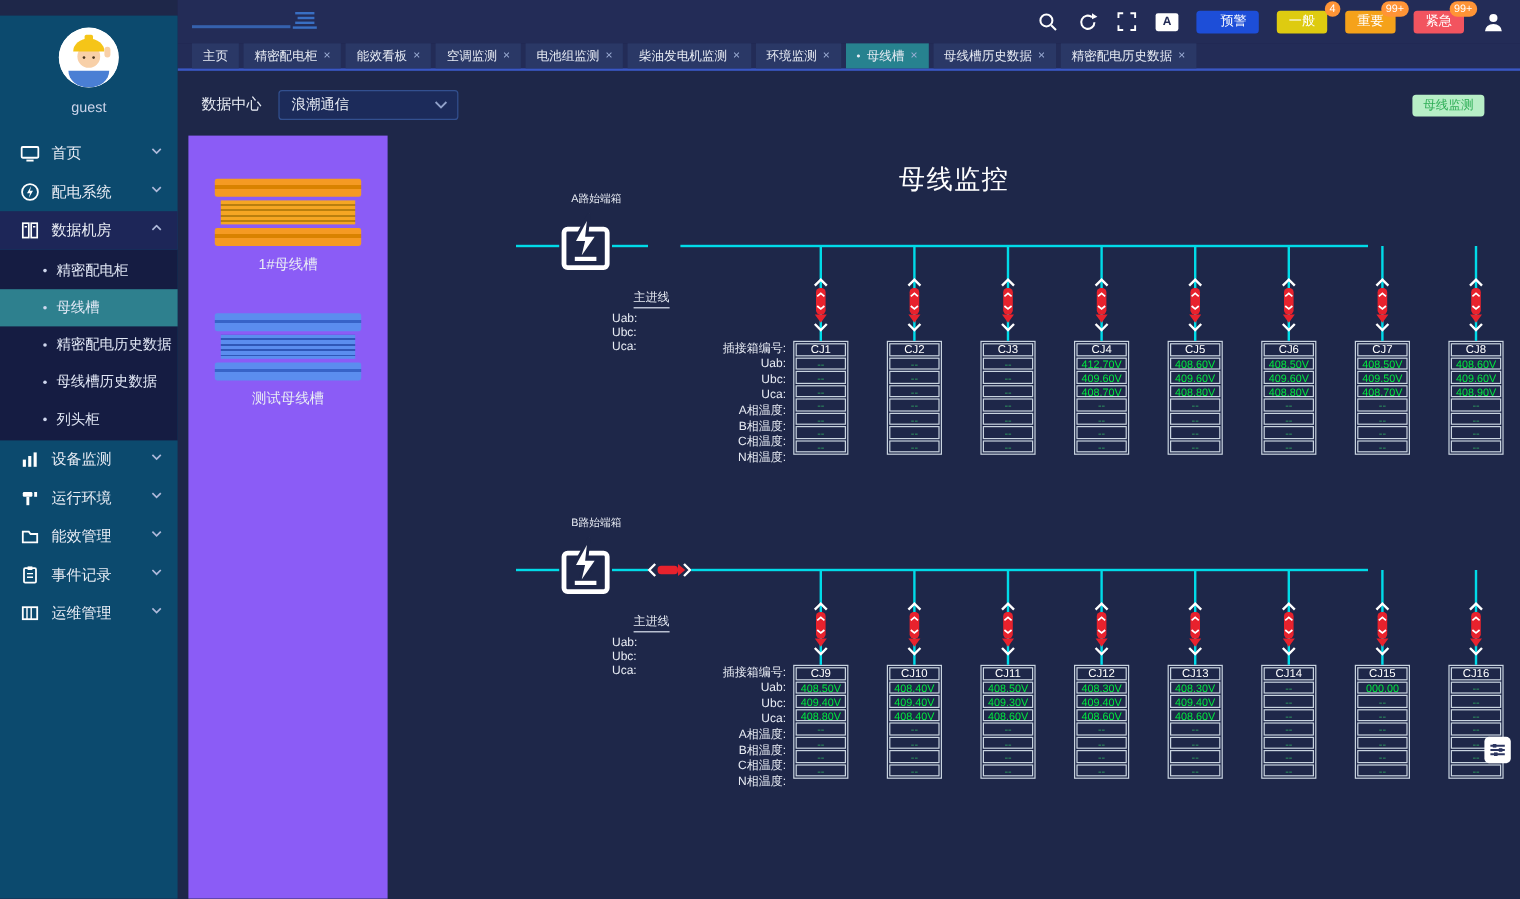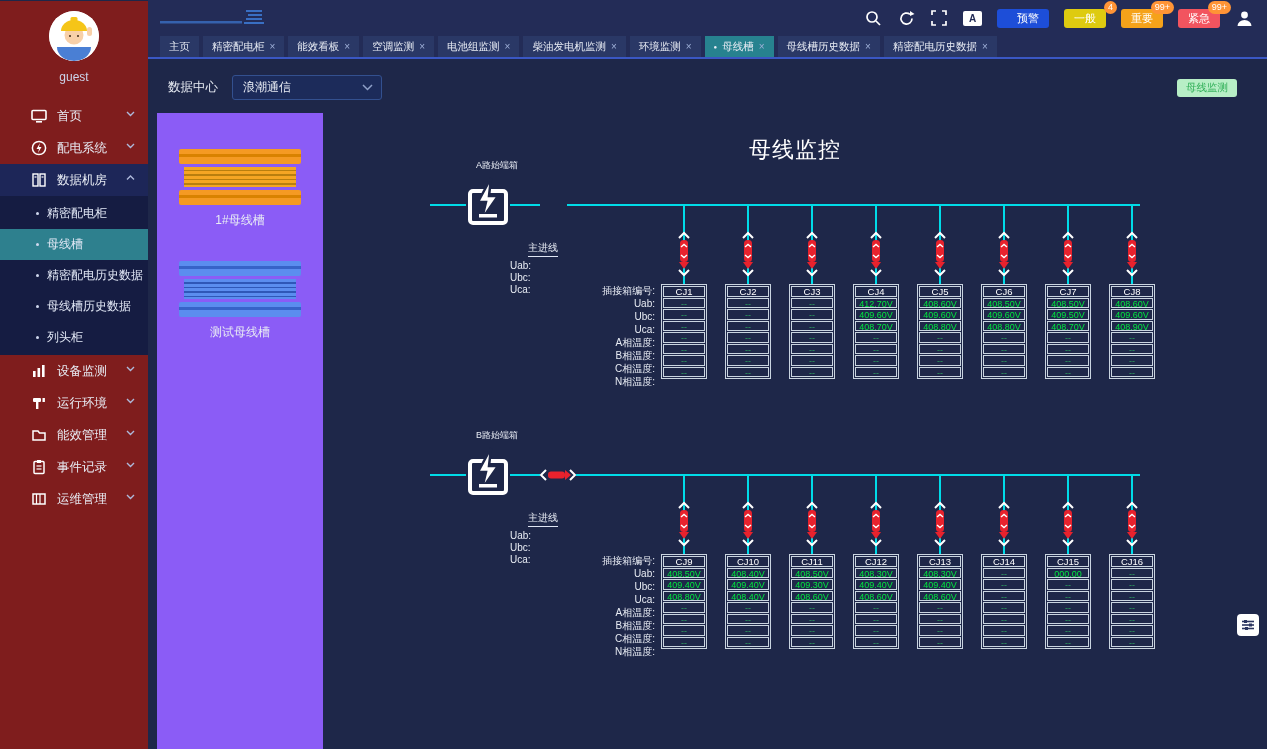--- a/index.html
+++ b/index.html
@@ -1,25 +1,25 @@
 <!DOCTYPE html>
 <html><head>
 <meta charset="utf-8">
 <style>
   * { box-sizing: border-box; margin: 0; padding: 0; }
   html,body { width:1267px; height:749px; overflow:hidden; }
   body { font-family:"Liberation Sans", sans-serif; background:#1e2749; color:#e8ecf4; position:relative; }
 
   
-  .sidebar { position:absolute; left:0; top:1px; bottom:0; width:148px; background:#7f1d1d; z-index:5; }
+  .sidebar { position:absolute; left:0; top:13px; bottom:0; width:148px; background:#0c4a6e; z-index:5; }
   .avatar-wrap { text-align:center; padding-top:10px; }
   .avatar { width:50px; height:50px; border-radius:50%; overflow:hidden; margin:0 auto; background:#fff; }
   .username { font-size:12px; color:#ccd4ea; margin-top:9px; }
   .menu { margin-top:16px; }
-  .menu-item { position:relative; height:32px; display:flex; align-items:center; gap:10px; padding-left:31px; font-size:12.5px; cursor:pointer; }
+  .menu-item { position:relative; height:32px; display:flex; align-items:center; gap:10px; padding-left:17px; font-size:12.5px; cursor:pointer; }
   .menu-item .mi-icon { width:16px; height:16px; display:inline-flex; }
   .menu-item .chev { position:absolute; right:13px; top:11px; }
   .menu-item.expanded { background:#1d2658; }
   .submenu { background:#151c42; padding:2px 0; }
   .submenu-item { height:31px; display:flex; align-items:center; padding-left:36px; font-size:12px; color:#e2e8f6; cursor:pointer; }
   .submenu-item .bullet { width:3px; height:3px; border-radius:50%; background:#cfd7ee; margin-right:8px; }
   .submenu-item.active { background:#2e808e; }
 
   
   .main { position:absolute; left:148px; right:0; top:0; bottom:0; background:#1e2749; }
@@ -68,21 +68,21 @@
   .hline { position:absolute; height:2px; background:#00dbe8; }
   .stub-left { left:107px; top:145px; width:36px; }
   .stub-right { left:187px; top:145px; width:30px; }
   .main-bus-a { left:244px; top:145px; width:573px; }
   .main-bus-b { left:253px; top:145px; width:564px; }
   .h-connector { position:absolute; left:216px; top:138px; }
   .incoming-title { position:absolute; left:205px; top:182px; font-size:10px; padding-bottom:1px; border-bottom:1px solid #dfe5f3; }
   .incoming-rows { position:absolute; left:187px; top:201px; font-size:10px; line-height:12px; }
   .row-labels { position:absolute; left:236px; top:225px; width:100px; text-align:right; }
   .row-labels div { height:13px; line-height:13px; font-size:10px; padding-right:4px; }
-  .columns { position:absolute; left:338px; top:146px; display:flex; gap:18px; }
+  .columns { position:absolute; left:338px; top:146px; display:flex; gap:32px; }
   .cj-col { width:46px; display:flex; flex-direction:column; align-items:center; }
   .drop { width:2px; height:79px; background:#00dbe8; position:relative; }
   .v-connector { position:absolute; top:26px; left:-7px; }
   .cj-table { width:46px; border:1px solid #c9d4e0; }
   .cell { height:10.5px; line-height:10px; border:1px solid #c9d4e0; margin:1px; text-align:center; font-size:9px; overflow:hidden; }
   .cell.head { color:#fff; font-size:9.5px; }
   .cell.val { color:#2fa360; }
   .cell.val.lit { color:#00e83e; }
 
   .float-settings { position:absolute; right:8px; top:614px; width:22px; height:22px; background:#fff; border-radius:4px; display:flex; align-items:center; justify-content:center; cursor:pointer; z-index:6; }

